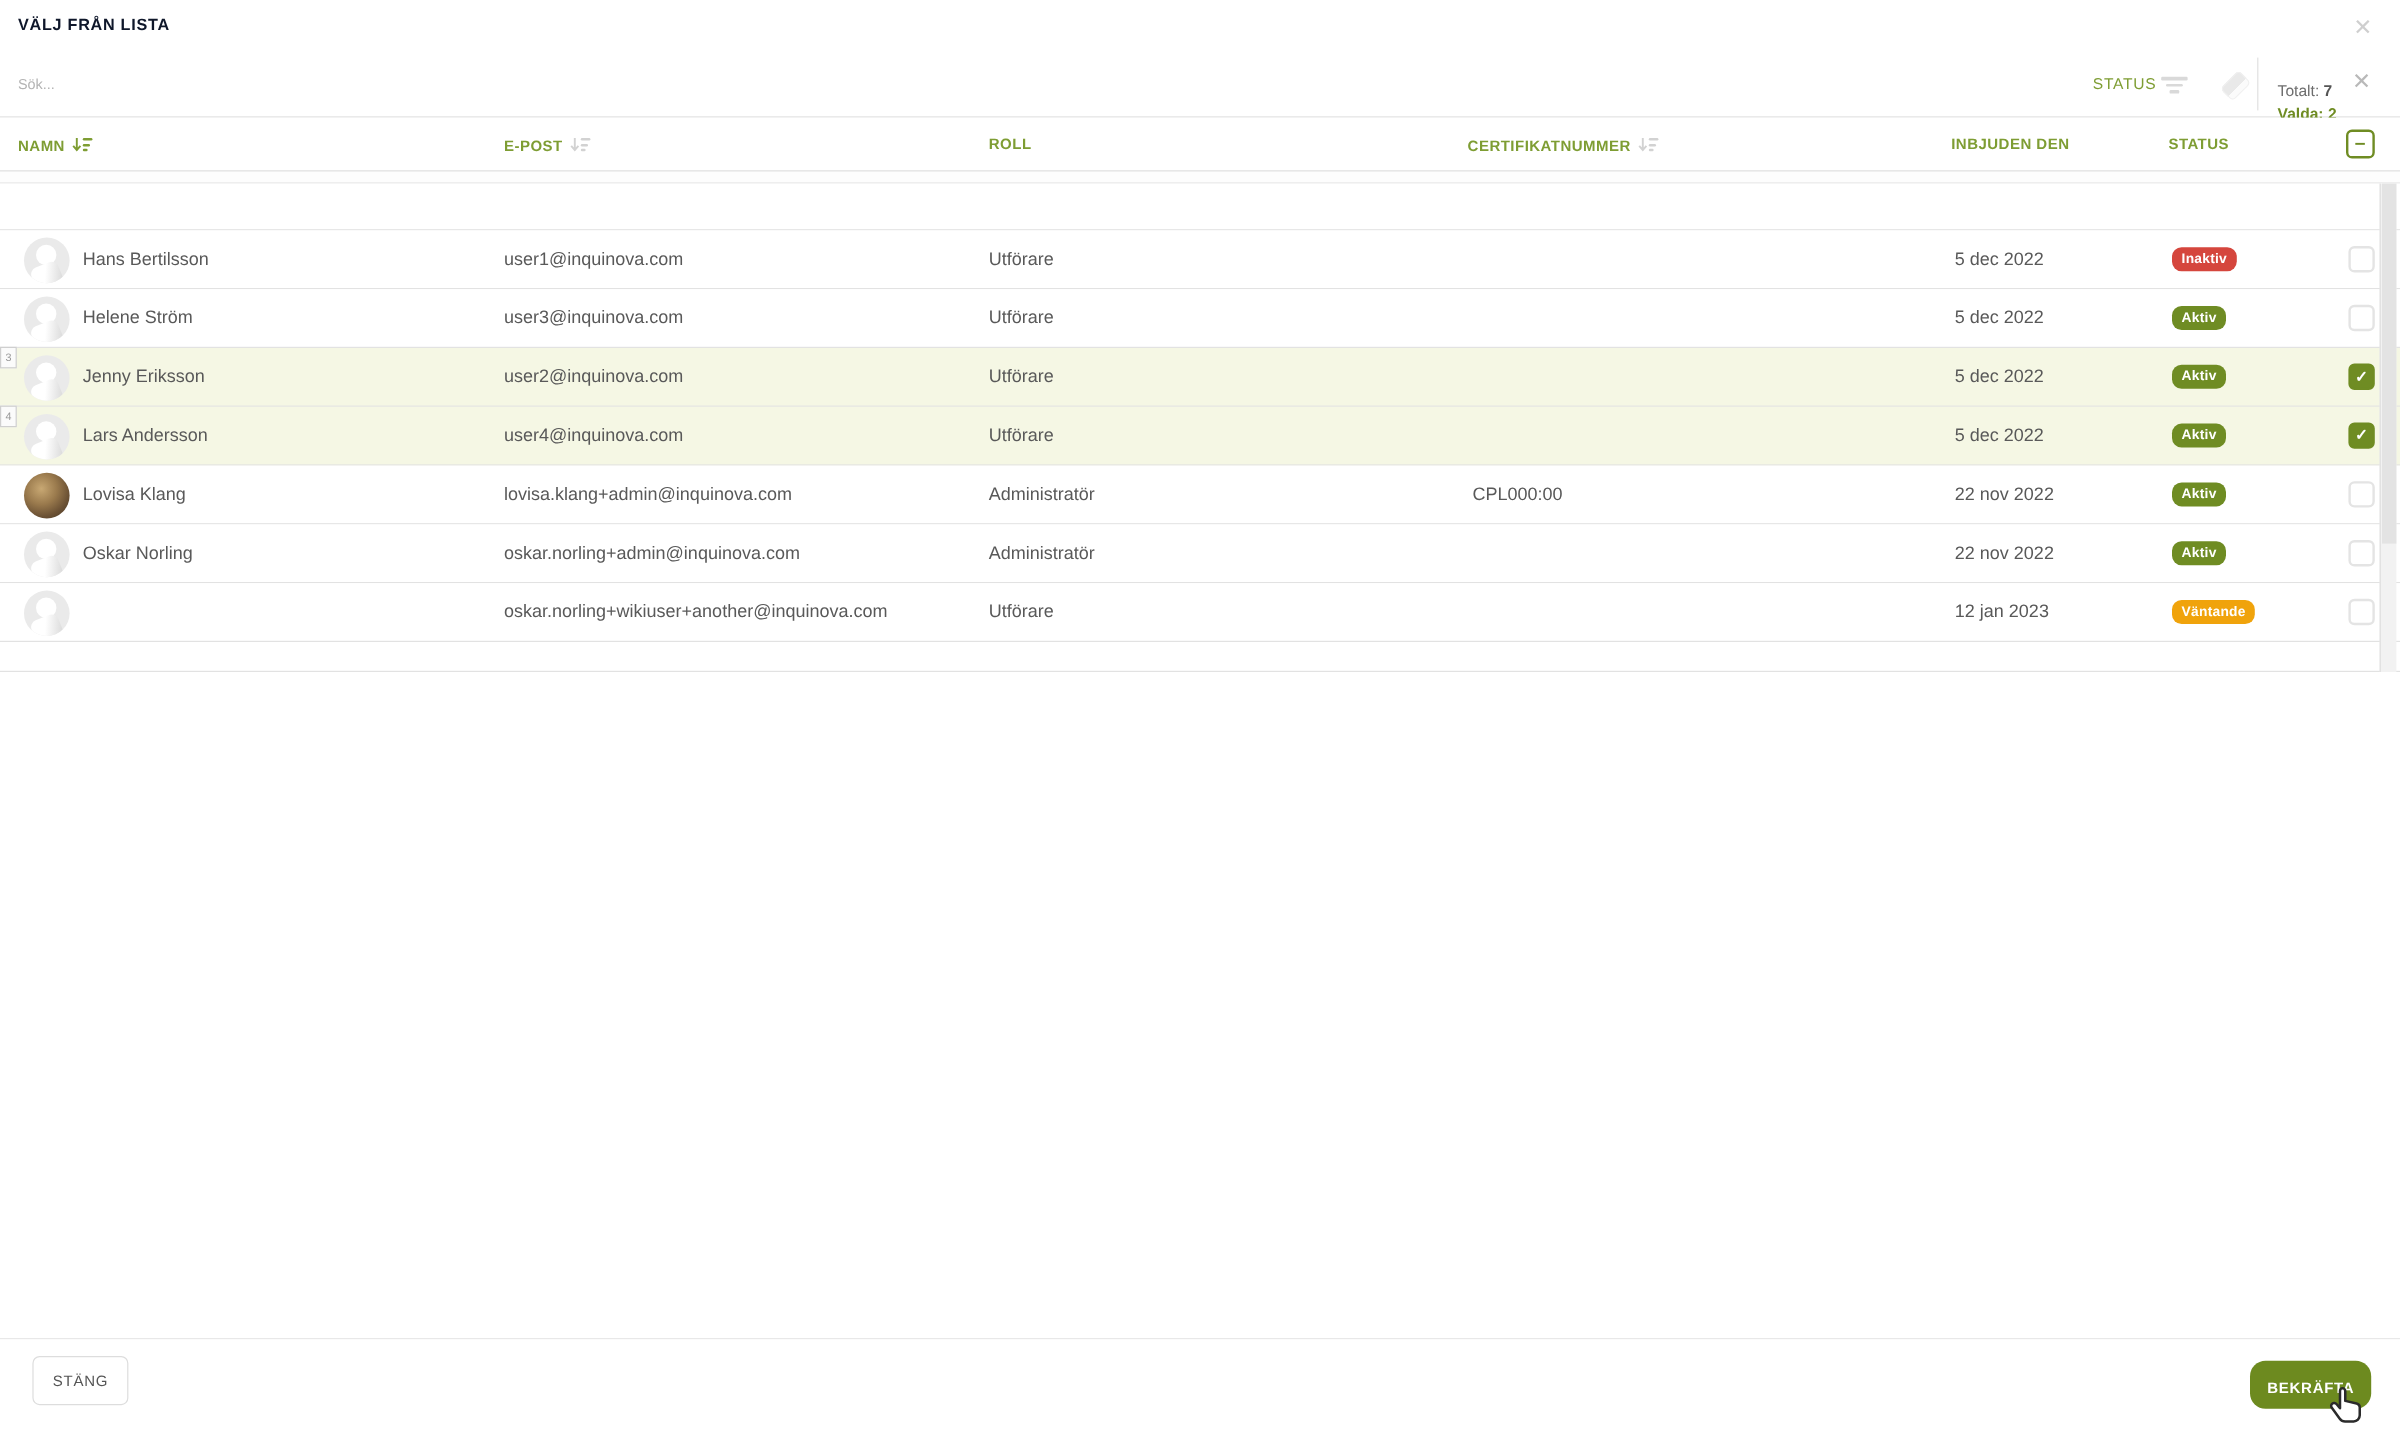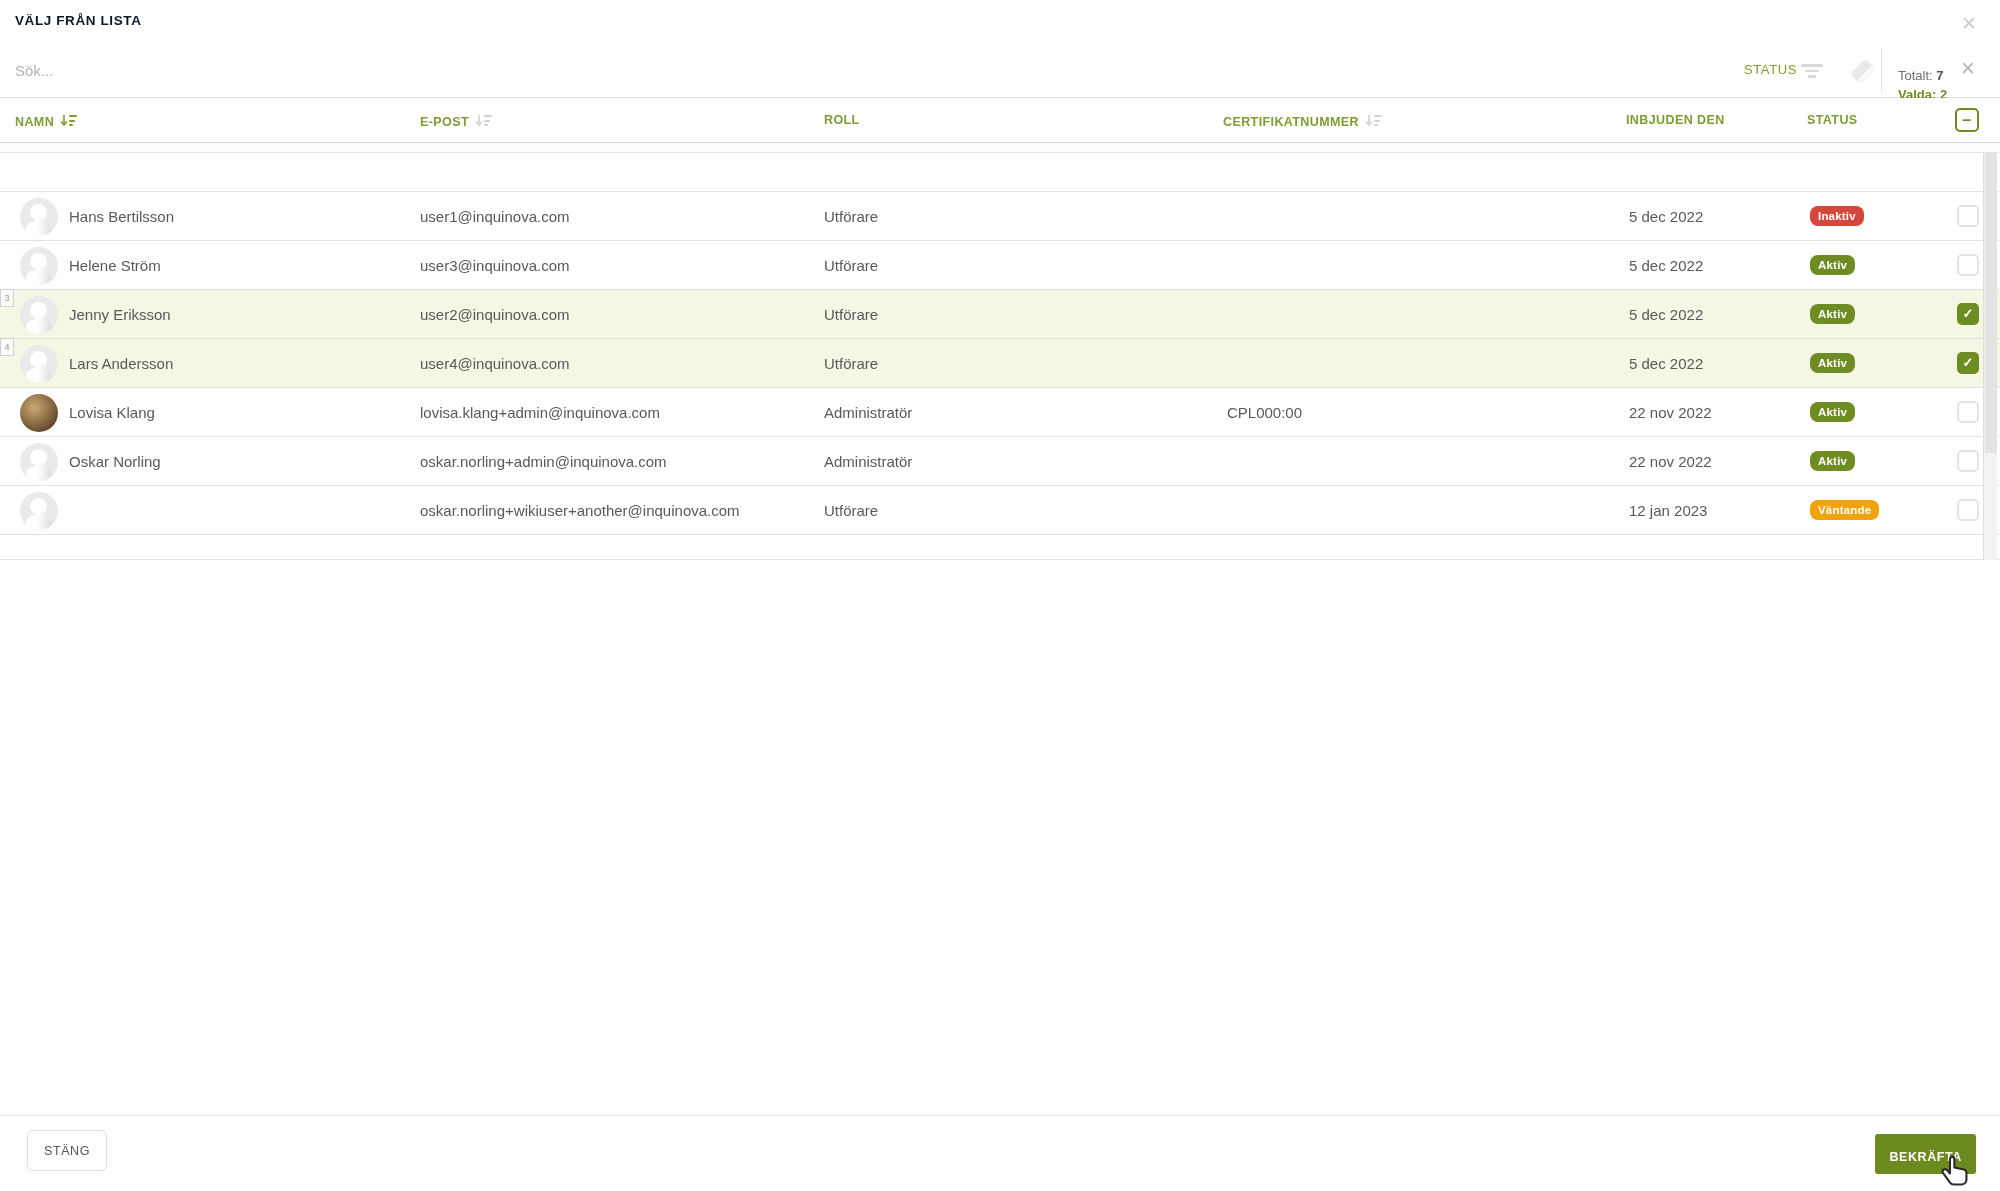--- a/index.html
+++ b/index.html
@@ -10,21 +10,21 @@
   .title-bar { position:absolute; left:0; top:0; width:2000px; height:42px; background:#fff; }
   .modal-title { position:absolute; left:15px; top:13px; font-size:13.5px; font-weight:bold;
                  letter-spacing:.6px; color:#0f172a; }
   .top-close { position:absolute; left:1956px; top:11px; width:26px; height:26px;
                color:#cfcfcf; font-size:19px; line-height:26px; text-align:center; cursor:pointer; }
 
   
   .toolbar { position:absolute; left:0; top:42px; width:2000px; height:56px; background:#fff;
              border-bottom:1px solid #dcdcdc; }
   .search-input { position:absolute; left:15px; top:14px; width:1600px; height:28px; border:none;
-                  outline:none; font-size:15px; color:#555; font-family:inherit; }
+                  outline:none; font-size:12px; color:#555; font-family:inherit; }
   .search-input::placeholder { color:#b3b3b3; }
   .filter-label { position:absolute; left:1744px; top:20px; font-size:13px; color:#7e9d33;
                   letter-spacing:.6px; cursor:pointer; }
   .filter-icon { position:absolute; left:1800px; top:21px; width:24px; height:16px; cursor:pointer; }
   .filter-icon i { position:absolute; left:50%; transform:translateX(-50%); height:2.5px;
                    background:#d9d9d9; border-radius:1px; display:block; }
   .filter-icon i:nth-child(1){ top:1px; width:22px; }
   .filter-icon i:nth-child(2){ top:6.5px; width:14px; }
   .filter-icon i:nth-child(3){ top:12px; width:8px; }
   .eraser-icon { position:absolute; left:1849px; top:16px; width:26px; height:26px; cursor:pointer; }
@@ -108,21 +108,21 @@
                  border-left:1px solid #dedede; cursor:pointer; }
   .v-thumb { position:absolute; left:1px; top:0; width:12px; height:300px; background:#e3e3e3; }
 
   
   .footer { position:absolute; left:0; top:1115px; width:2000px; height:76px; background:#fff;
             border-top:1px solid #e8e8e8; }
   .btn-close { position:absolute; left:27px; top:14px; height:41px; padding:0 16px; background:#fff;
                border:1px solid #ddd; border-radius:6px; color:#555; font-size:12.5px; font-weight:normal;
                letter-spacing:.6px; font-family:inherit; cursor:pointer; }
   .btn-confirm { position:absolute; right:24px; top:18px; height:40px; padding:16px 14px; background:#6d8a1f;
-                 border:none; border-radius:3px; color:#fff; font-size:12.5px; font-weight:bold;
+                 border:none; border-radius:13px; color:#fff; font-size:12.5px; font-weight:bold;
                  letter-spacing:.6px; font-family:inherit; cursor:pointer; }
   .cursor { position:absolute; left:1936px; top:1152px; width:42px; height:42px; z-index:9; pointer-events:none; }
 </style>
 </head>
 <body>
 
 <div class="title-bar">
   <div class="modal-title">VÄLJ FRÅN LISTA</div>
   <div class="top-close">✕</div>
 </div>

